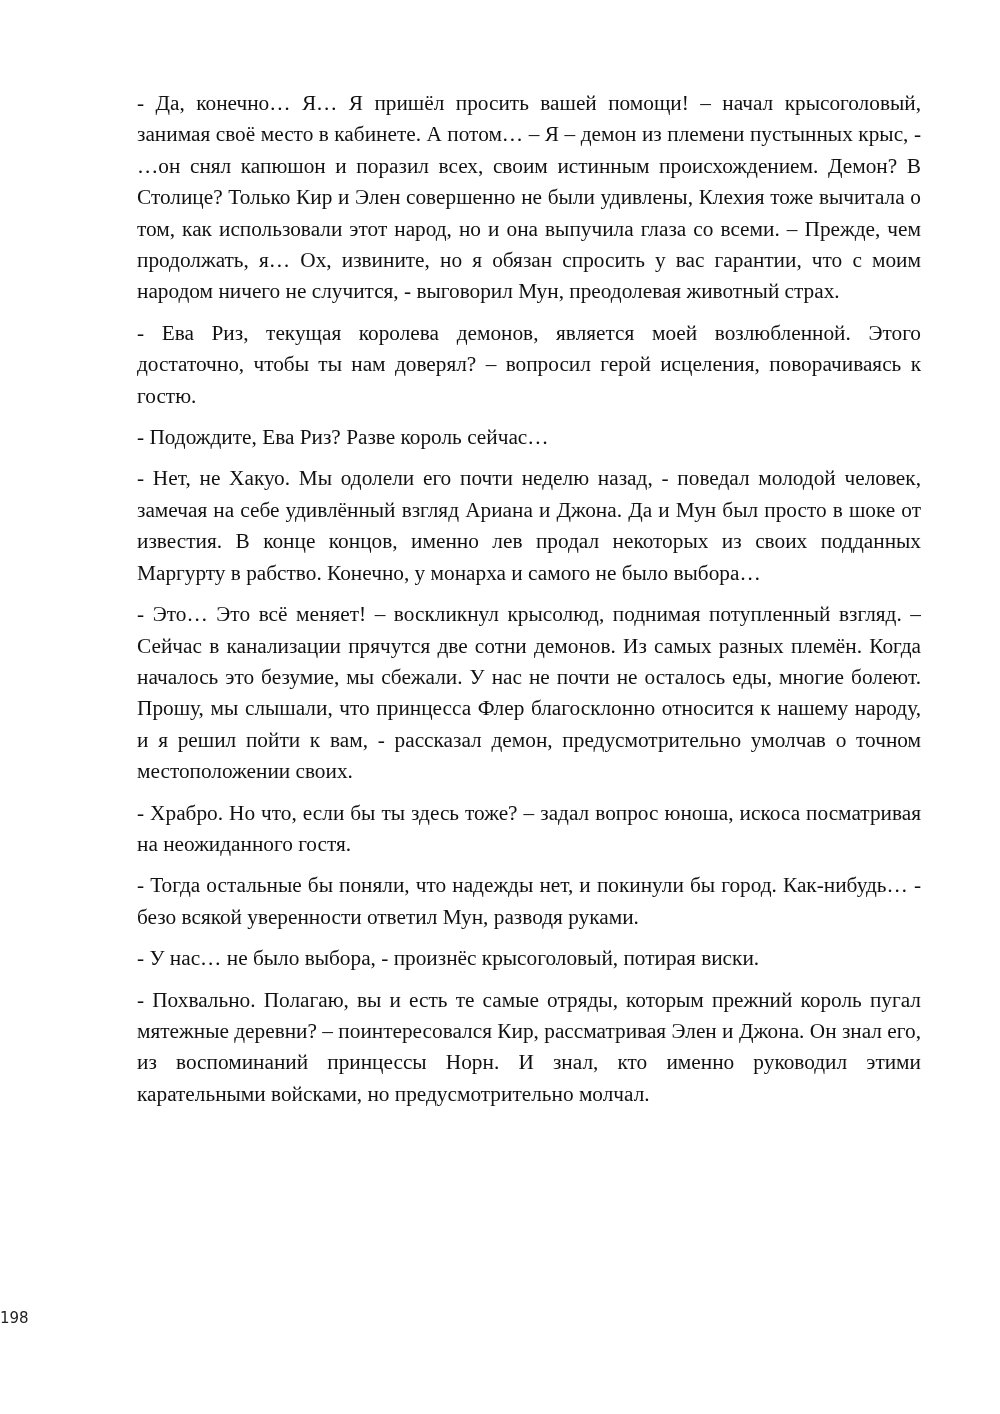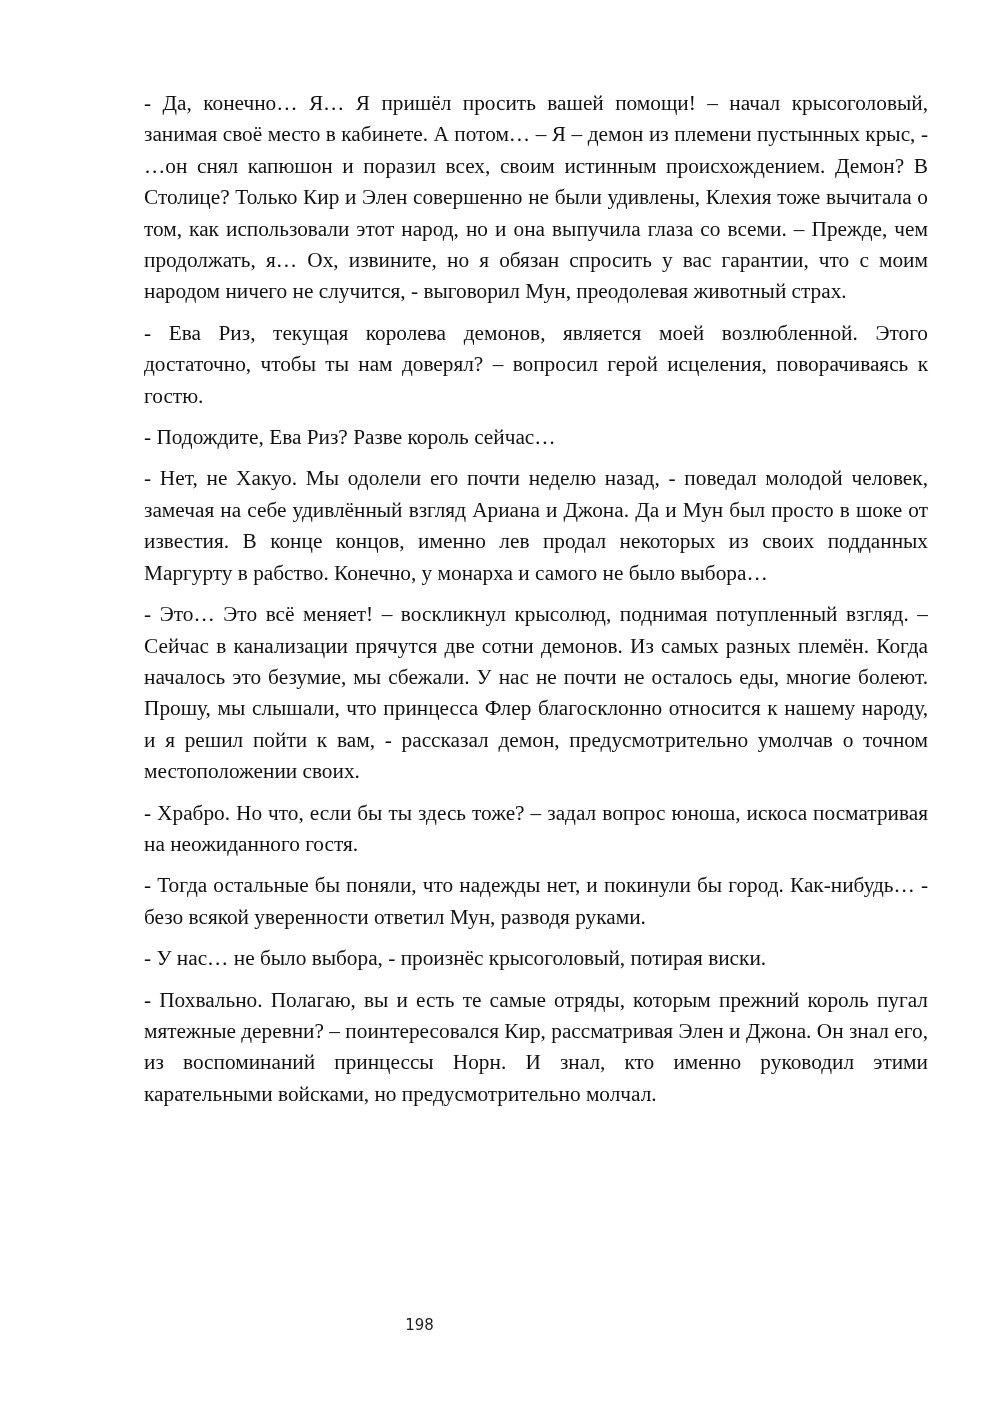--- a/index.html
+++ b/index.html
@@ -1,41 +1,40 @@
 <!DOCTYPE html>
 <html><head>
 <meta charset="utf-8">
 <style>
   html, body { margin: 0; padding: 0; background: #ffffff; }
   body { width: 1000px; height: 1414px; position: relative; overflow: hidden; }
   .page {
     position: absolute;
-    left: 144px;
+    left: 137px;
     top: 88px;
     width: 784px;
     font-family: "Liberation Serif", "DejaVu Serif", serif;
     font-size: 21.3px;
     line-height: 31.4px;
     color: #111111;
   }
   .page p {
     margin: 0 0 10px 0;
     text-align: justify;
     text-justify: inter-word;
   }
   .page-number {
     position: absolute;
     left: 0;
     width: 839px;
     top: 1309px;
-    text-align: center;
+    text-align: left;
     font-family: "DejaVu Sans", "Liberation Sans", sans-serif;
     font-size: 15px;
     color: #222222;
-    margin-top: 7px;
   }
 </style>
 </head>
 <body>
 
 <div class="page">
   <p>- Да, конечно… Я… Я пришёл просить вашей помощи! – начал крысоголовый, занимая своё место в кабинете. А потом… – Я – демон из племени пустынных крыс, - …он снял капюшон и поразил всех, своим истинным происхождением. Демон? В Столице? Только Кир и Элен совершенно не были удивлены, Клехия тоже вычитала о том, как использовали этот народ, но и она выпучила глаза со всеми. – Прежде, чем продолжать, я… Ох, извините, но я обязан спросить у вас гарантии, что с моим народом ничего не случится, - выговорил Мун, преодолевая животный страх.</p>
   <p>- Ева Риз, текущая королева демонов, является моей возлюбленной. Этого достаточно, чтобы ты нам доверял? – вопросил герой исцеления, поворачиваясь к гостю.</p>
   <p>- Подождите, Ева Риз? Разве король сейчас…</p>
   <p>- Нет, не Хакуо. Мы одолели его почти неделю назад, - поведал молодой человек, замечая на себе удивлённый взгляд Ариана и Джона. Да и Мун был просто в шоке от известия. В конце концов, именно лев продал некоторых из своих подданных Маргурту в рабство. Конечно, у монарха и самого не было выбора…</p>

